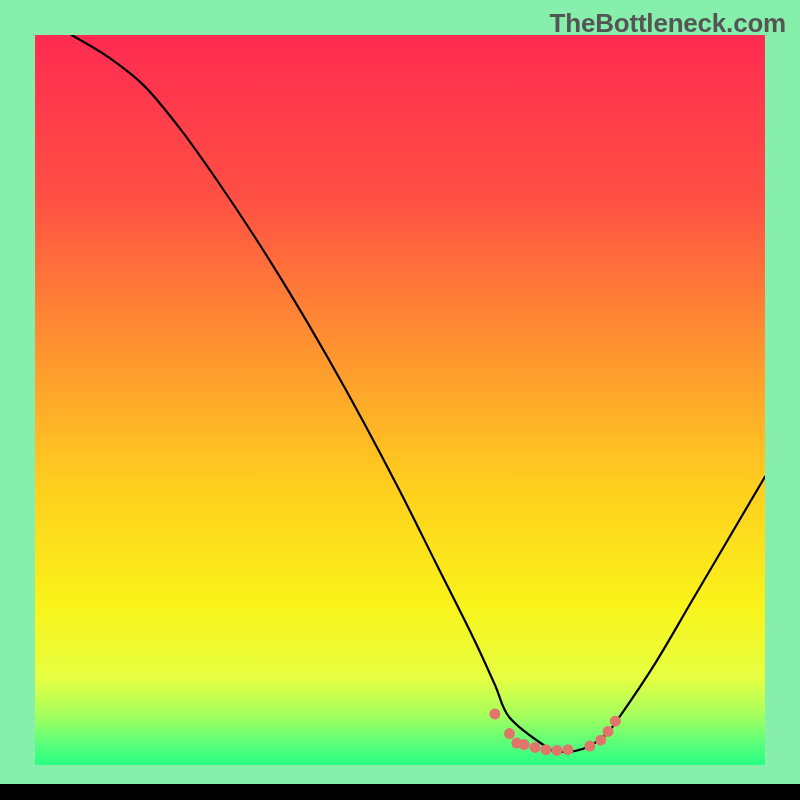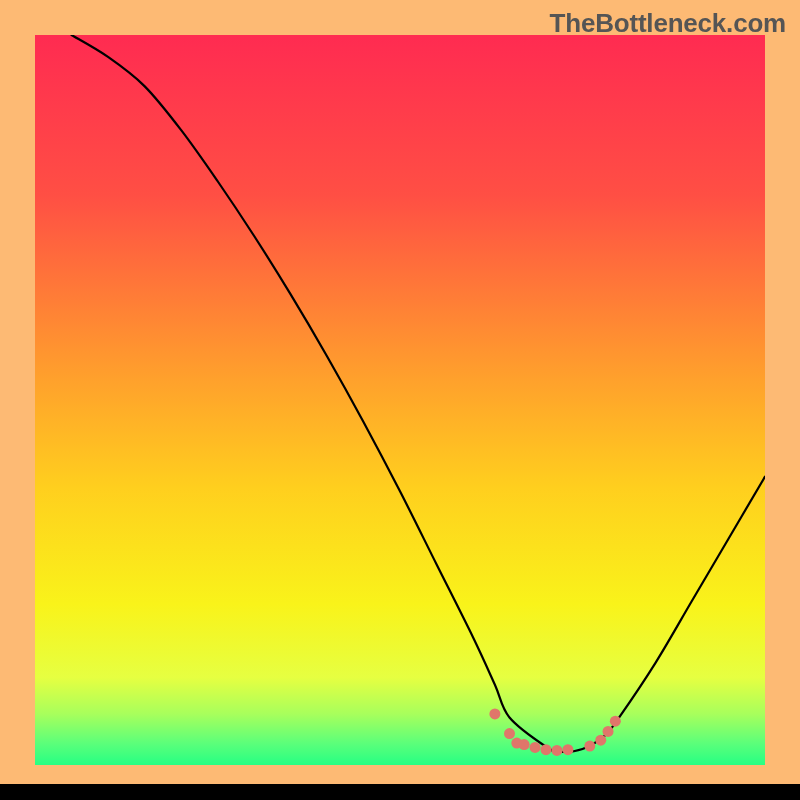--- a/index.html
+++ b/index.html
@@ -7,21 +7,21 @@
     padding: 0;
     width: 800px;
     height: 800px;
     background: #000;
     overflow: hidden;
   }
   .outer {
     position: relative;
     width: 800px;
     height: 784px;
-    background: #fdba74;
+    background: #86efac;
   }
   .watermark {
     position: absolute;
     top: 8px;
     right: 14px;
     font-family: Arial, Helvetica, sans-serif;
     font-size: 26px;
     font-weight: 600;
     color: #555;
     letter-spacing: -0.2px;

